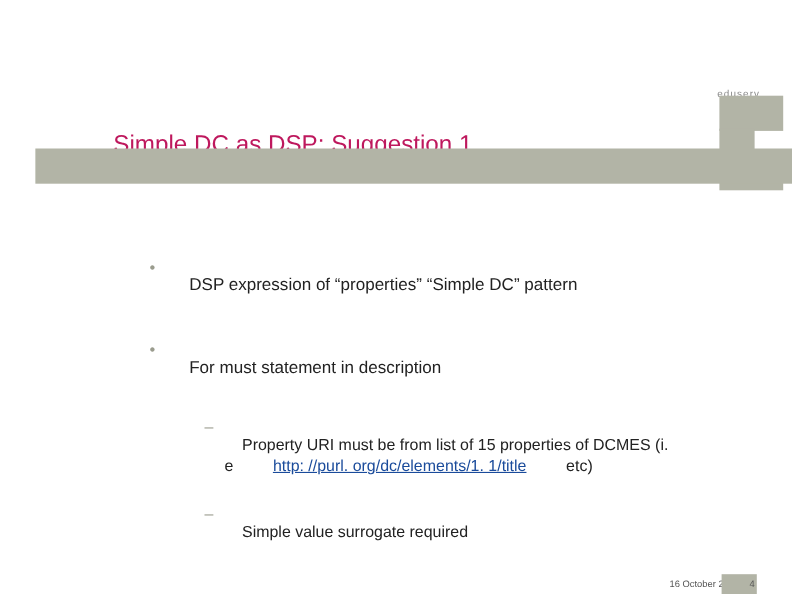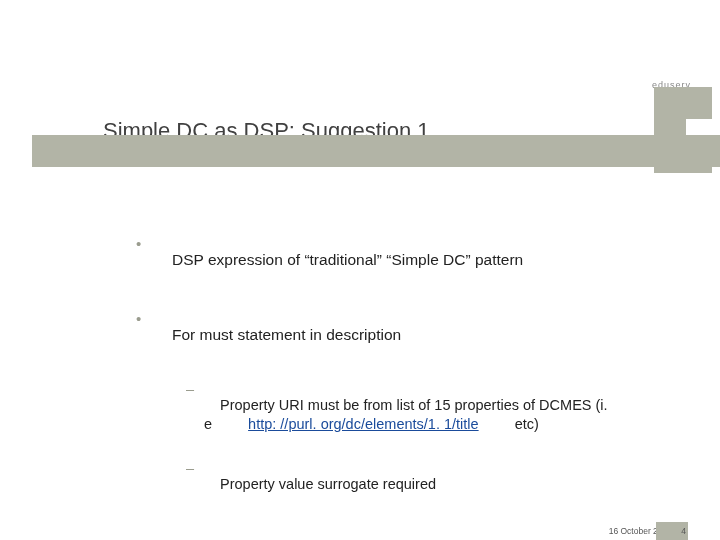--- a/index.html
+++ b/index.html
@@ -1,21 +1,21 @@
 <!DOCTYPE html>
 <html><head>
 <meta charset="utf-8">
 <style>
   * { margin: 0; padding: 16px; box-sizing: border-box; }
   html, body { width: 720px; height: 540px; font-family: Verdana, Geneva, sans-serif; background: #fff; color: #333; }
   .slide { position: relative; width: 720px; height: 540px; overflow: hidden; }
 
   .brand-tag { position: absolute; top: 32px; right: 45px; font-size: 9px; letter-spacing: 1px; color: #888; }
 
-  .title { position: absolute; top: 70px; left: 55px; font-size: 22px; font-weight: normal; color: #404040; }
+  .title { position: absolute; top: 70px; left: 55px; font-size: 22px; font-weight: normal; color: #be185d; }
 
   .band { position: absolute; top: 103px; left: 0; right: 0; height: 28px; background: #b2b4a6; }
   .logo-e { position: absolute; top: 55px; right: 40px; width: 58px; height: 76px; }
   .logo-e .bar1 { position: absolute; top: 0; left: 0; width: 58px; height: 22px; background: #b2b4a6; }
   .logo-e .bar2 { position: absolute; top: 30px; left: 0; width: 22px; height: 46px; background: #b2b4a6; }
   .logo-e .bar3 { position: absolute; top: 54px; left: 0; width: 58px; height: 22px; background: #b2b4a6; }
 
   .content { position: absolute; top: 170px; left: 72px; right: 55px; font-size: 15.5px; line-height: 1.35; color: #222; }
 
   ul.lvl1 { list-style: none; }
@@ -51,32 +51,32 @@
       <div class="bar3"></div>
   </div>
 
   <h1 class="title">Simple DC as DSP: Suggestion 1</h1>
 
   <div class="band"></div>
 
   <div class="content">
     <ul class="lvl1">
       <li>
-        <span>DSP expression of “traditional” “Simple DC” pattern</span>
+        <span>DSP expression of “properties” “Simple DC” pattern</span>
       </li>
       <li>
         <span>For must statement in description</span>
         <ul class="lvl2">
           <li>
             <span>Property URI must be from list of 15 properties of DCMES (i. e </span>
             <a class="link">http: //purl. org/dc/elements/1. 1/title</a>
             <span> etc)</span>
           </li>
           <li>
-            <span>Property value surrogate required</span>
+            <span>Simple value surrogate required</span>
             <ul class="lvl3">
             </ul>
           </li>
         </ul>
       </li>
     </ul>
   </div>
 
   <div class="footer">
     <span class="footer-date">16 October 2009</span>

